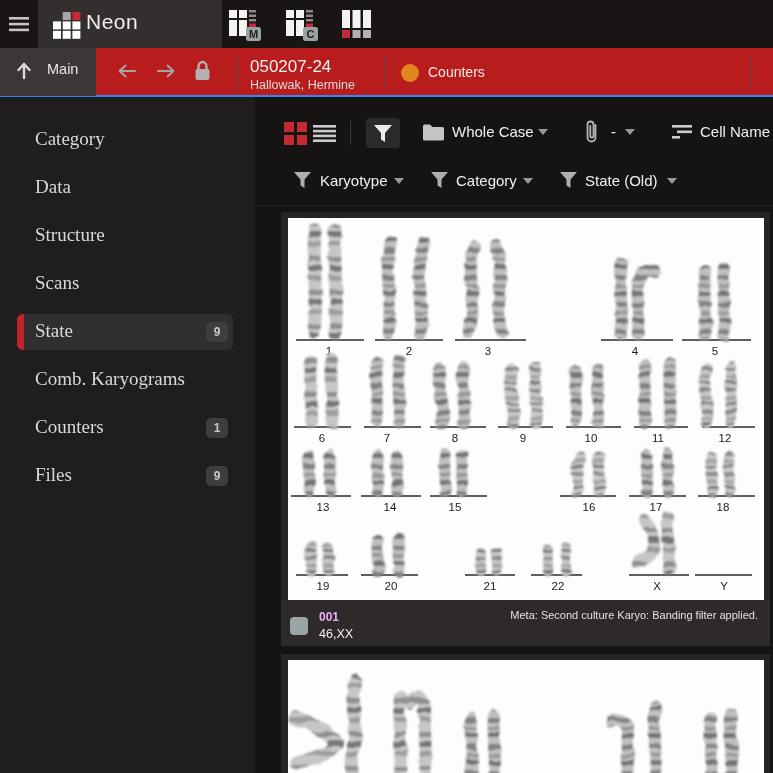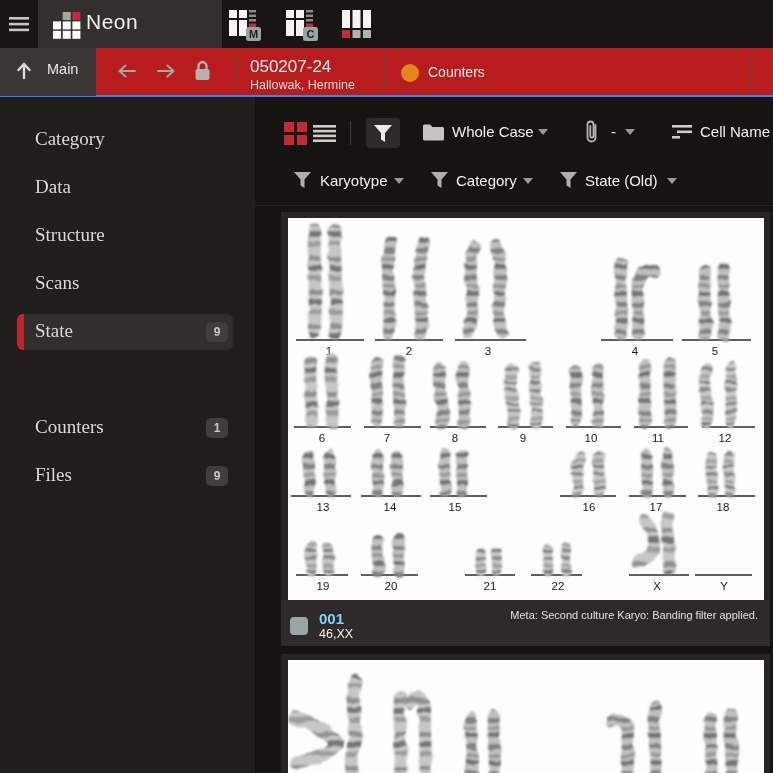--- a/index.html
+++ b/index.html
@@ -29,21 +29,21 @@
   .ttext { position:absolute; font-size:15px; color:#f1efef; }
   .tri { display:inline-block; width:0; height:0; border-left:5px solid transparent;
     border-right:5px solid transparent; border-top:6px solid #9a9797; }
   #filterbtn { position:absolute; left:111px; top:21px; width:34px; height:30px; background:#2d2a2a; border-radius:4px; }
   #sepv1 { position:absolute; left:95px; top:24px; width:1px; height:24px; background:#3c3939; }
   #hrule { position:absolute; left:0px; top:108px; width:518px; height:1px; background:#272424; }
   .card { position:absolute; left:26px; width:489px; background:#282424; }
   .cardimg { position:absolute; left:7px; top:6px; width:476px; background:#fdfdfd; }
   #foot1 { position:absolute; left:0; top:388px; width:489px; height:46px; background:#2e2a2a; }
   #foot1 .cb { position:absolute; left:9px; top:17px; width:18px; height:18px; background:#9aa5a5; border-radius:4px; }
-  #foot1 .t1 { position:absolute; left:38px; top:10px; font-size:15px; font-weight:bold; color:#7dd3fc; }
+  #foot1 .t1 { position:absolute; left:38px; top:10px; font-size:12px; font-weight:bold; color:#f0abfc; }
   #foot1 .t2 { position:absolute; left:38px; top:27px; font-size:12.5px; color:#f2f0f0; }
   #foot1 .t3 { position:absolute; right:12px; top:9px; font-size:11px; color:#e3e0e0; }
 </style>
 </head>
 <body>
 <div id="topbar">
   <svg class="abs" style="left:9px;top:17px" width="20" height="16" viewBox="0 0 20 16">
     <rect x="0" y="0" width="20" height="2.6" fill="#c7c4c4"></rect>
     <rect x="0" y="5.8" width="20" height="2.6" fill="#c7c4c4"></rect>
     <rect x="0" y="11.6" width="20" height="2.6" fill="#c7c4c4"></rect>
@@ -122,20 +122,21 @@
 </div>
 <div id="sidebar">
   <div class="sideitem" style="top:31px">Category</div>
   <div class="sideitem" style="top:79px">Data</div>
   <div class="sideitem" style="top:127px">Structure</div>
   <div class="sideitem" style="top:175px">Scans</div>
   <div id="cellsbox"></div>
   <div id="cellsbar"></div>
   <div class="sideitem" style="top:223px">State</div>
   <div class="badge" style="top:225px">9</div>
+  <div class="sideitem" style="top:271px">Comb. Karyograms</div>
   <div class="sideitem" style="top:319px">Counters</div>
   <div class="badge" style="top:321px">1</div>
   <div class="sideitem" style="top:367px">Files</div>
   <div class="badge" style="top:369px">9</div>
 </div>
 <div id="content">
 
   <svg class="abs" style="left:29px;top:25px" width="24" height="24" viewBox="0 0 24 24">
     <rect x="0" y="0" width="10" height="10" fill="#c32a33"></rect>
     <rect x="13" y="0" width="10" height="10" fill="#c32a33"></rect>

